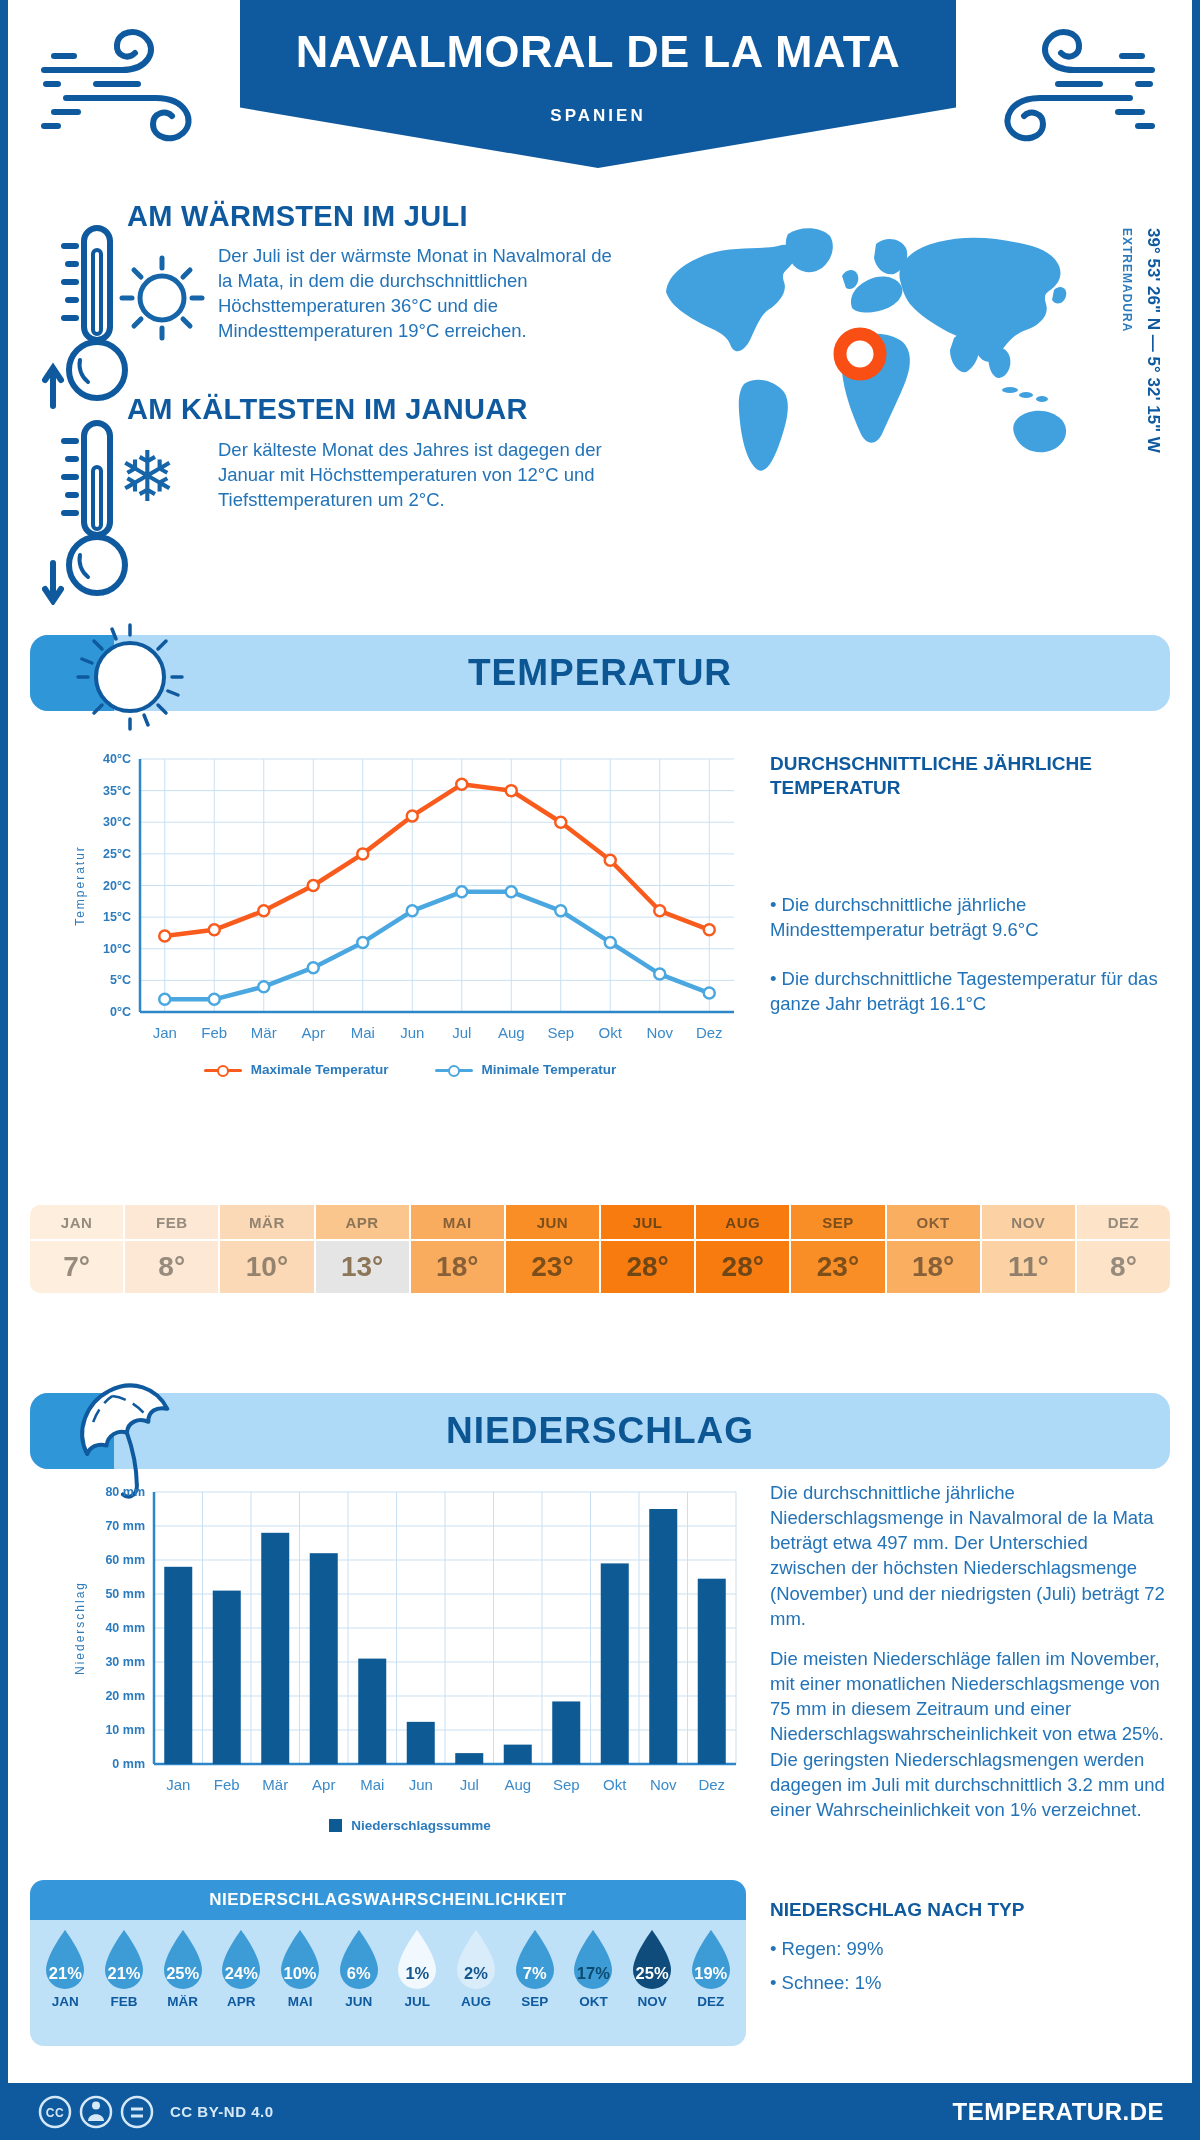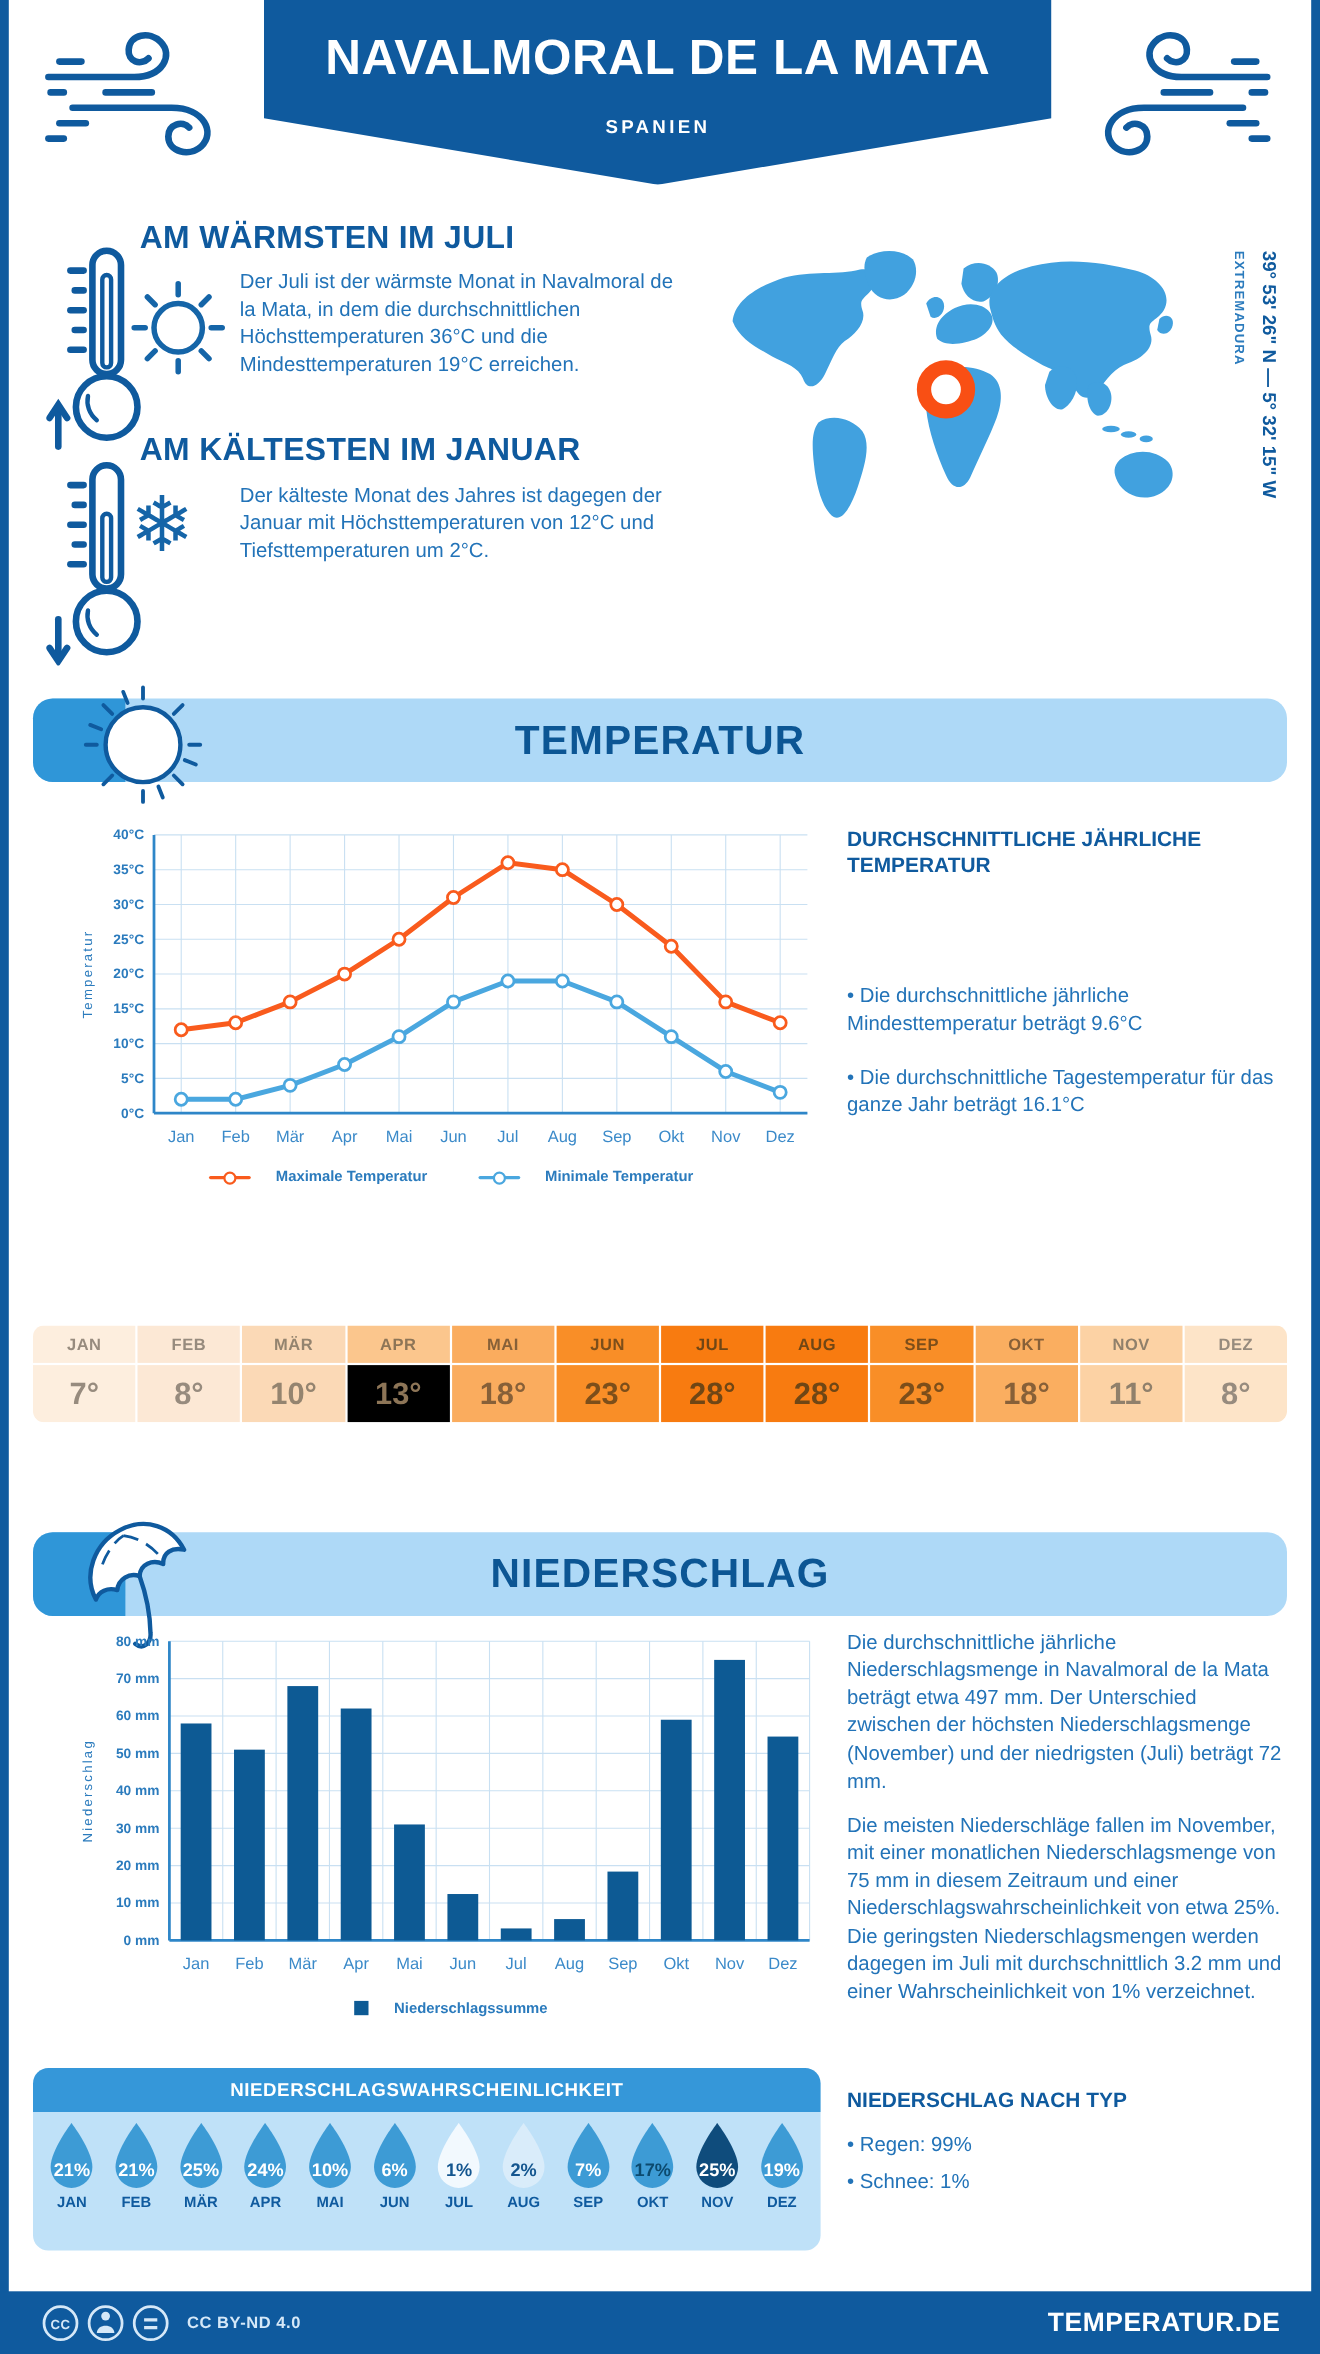--- a/index.html
+++ b/index.html
@@ -18,21 +18,21 @@
   .body-text{font-size:18.5px;line-height:1.36;color:#2273b8;}
   .vert{writing-mode:vertical-rl;color:#0f5a9e;}
 
   
   .band{left:30px;width:1140px;height:76px;background:#aed9f7;border-radius:18px;}
   .band .tab{position:absolute;left:0;top:0;width:84px;height:76px;background:#2f96d8;border-radius:18px 0 0 18px;}
   .band .band-title{position:absolute;left:0;right:0;top:17px;text-align:center;
        font-size:37px;font-weight:800;color:#0c5694;letter-spacing:1px;}
 
   .legend{display:flex;justify-content:center;gap:46px;align-items:center;}
-  .legend .item{display:flex;align-items:center;gap:23px;font-size:13.5px;color:#2b7bbd;font-weight:600;}
+  .legend .item{display:flex;align-items:center;gap:9px;font-size:13.5px;color:#2b7bbd;font-weight:600;}
   .lswatch{position:relative;width:38px;height:12px;}
   .lswatch .ln{position:absolute;left:0;top:5px;width:38px;height:3px;border-radius:2px;}
   .lswatch .dot{position:absolute;left:13px;top:1px;width:8px;height:8px;border-radius:50%;background:#fff;border:2.5px solid;}
   .sq{width:13px;height:13px;background:#0d5a94;display:inline-block;}
 
   .col-head{font-size:19px;font-weight:800;color:#0f5a9e;line-height:1.25;}
 
   
   #daily-temp-table{left:30px;top:1205px;width:1140px;display:flex;gap:2px;background:#fff;border-radius:10px;overflow:hidden;}
   .dt-col{flex:1;display:flex;flex-direction:column;gap:2px;text-align:center;}
@@ -290,21 +290,21 @@
       <div class="dt-col">
         <div class="dt-m" style="background: rgb(252, 232, 213); color: rgb(151, 139, 126);">FEB</div>
         <div class="dt-v" style="background: rgb(252, 232, 213); color: rgb(151, 139, 126);">8°</div>
       </div>
       <div class="dt-col">
         <div class="dt-m" style="background: rgb(251, 217, 182); color: rgb(148, 132, 111);">MÄR</div>
         <div class="dt-v" style="background: rgb(251, 217, 182); color: rgb(148, 132, 111);">10°</div>
       </div>
       <div class="dt-col">
         <div class="dt-m" style="background: rgb(251, 198, 141); color: rgb(141, 117, 87);">APR</div>
-        <div class="dt-v" style="background: #000000; color: rgb(141, 117, 87);">13°</div>
+        <div class="dt-v" style="background: #e5e5e5; color: rgb(141, 117, 87);">13°</div>
       </div>
       <div class="dt-col">
         <div class="dt-m" style="background: rgb(250, 172, 94); color: rgb(135, 96, 56);">MAI</div>
         <div class="dt-v" style="background: rgb(250, 172, 94); color: rgb(135, 96, 56);">18°</div>
       </div>
       <div class="dt-col">
         <div class="dt-m" style="background: rgb(249, 142, 39); color: rgb(124, 78, 26);">JUN</div>
         <div class="dt-v" style="background: rgb(249, 142, 39); color: rgb(124, 78, 26);">23°</div>
       </div>
       <div class="dt-col">

